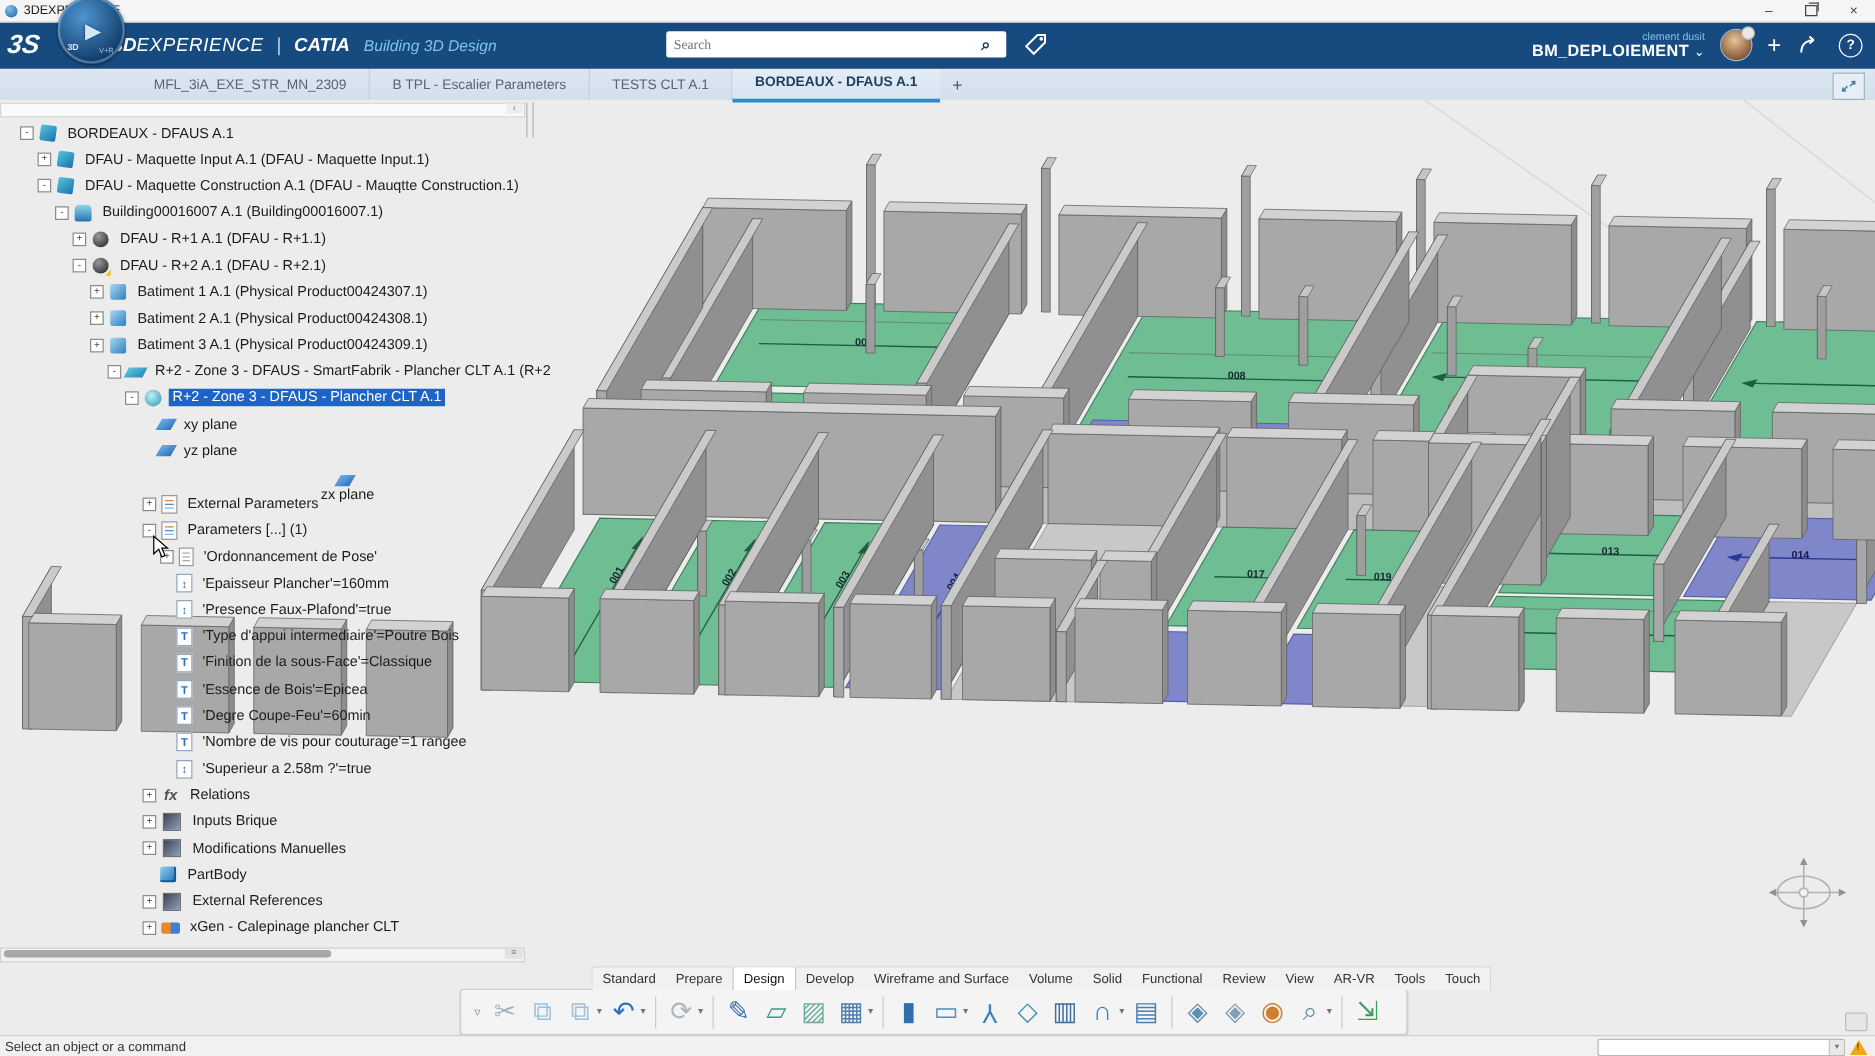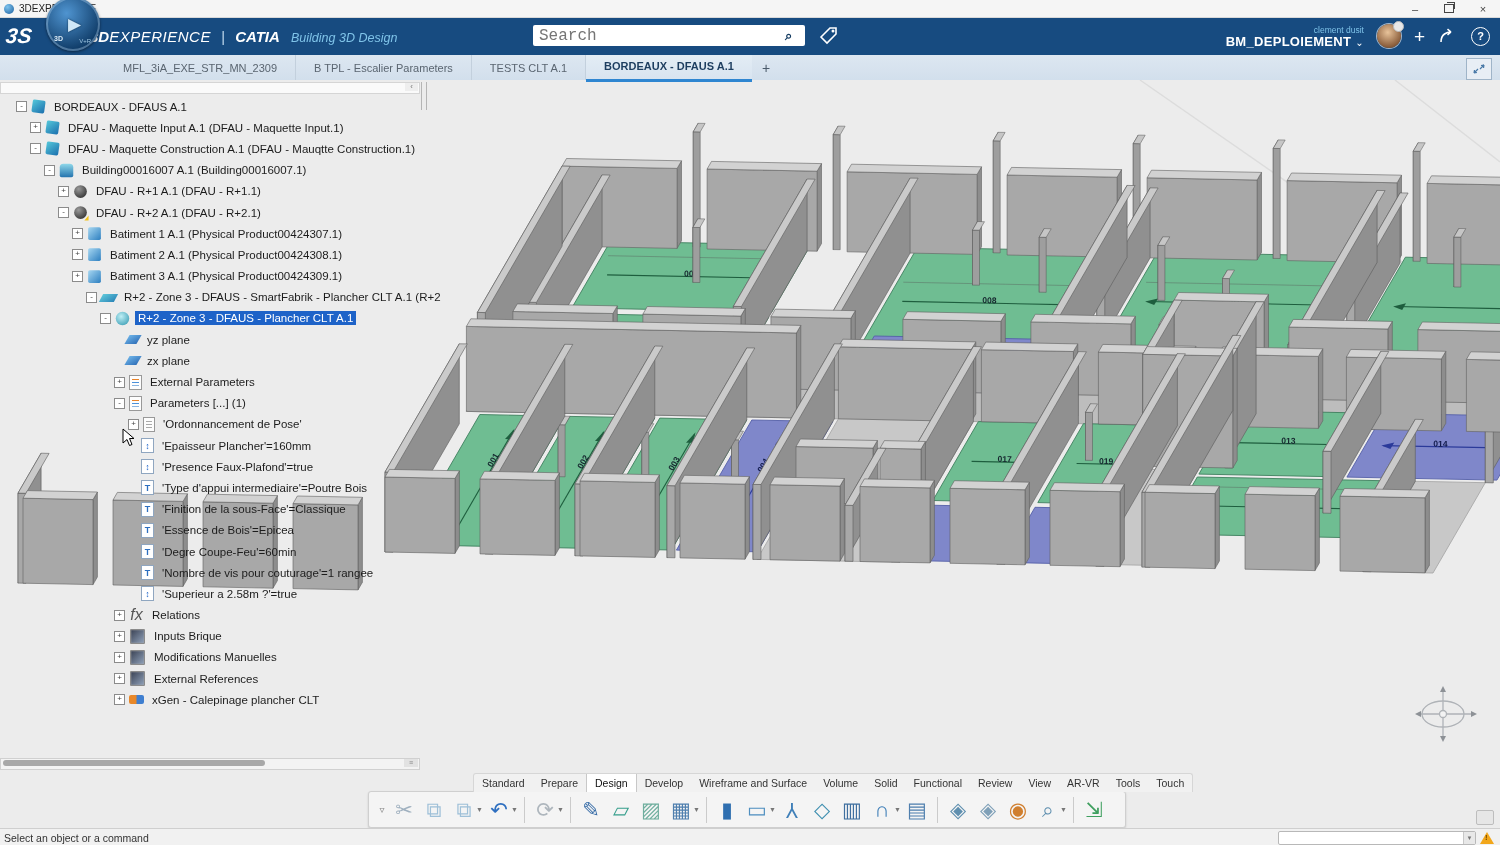--- a/index.html
+++ b/index.html
@@ -19,21 +19,21 @@
   #compass .play{color:#cfe7f7;font-size:17px;margin-left:3px;text-shadow:0 0 2px #06243f;}
   #compass .c3d{position:absolute;left:8px;bottom:9px;font-size:7px;color:#dceaf5;font-weight:bold;}
   #compass .cvr{position:absolute;right:9px;bottom:7px;font-size:6px;color:#9fc6e2;}
   #brand{margin-left:50px;color:#fff;font-size:15px;white-space:nowrap;font-style:italic;}
   #brand .b1{font-weight:bold;}
   #brand .b2{font-weight:normal;letter-spacing:.5px;}
   #brand .sep{margin:0 6px;color:#bcd6ea;}
   #brand .b3{font-weight:bold;}
   #brand .b4{color:#7fc3e8;font-size:12.5px;margin-left:7px;}
   #searchbox{position:absolute;left:533px;top:8px;width:272px;height:21px;background:#fff;border-radius:2px;display:flex;align-items:center;}
-  #searchbox input{border:none;outline:none;flex:1;font-size:16px;padding:0 6px;color:#333;font-family:Liberation Mono, monospace;background:transparent;}
+  #searchbox input{border:none;outline:none;flex:1;font-size:11px;padding:0 6px;color:#333;font-family:Liberation Serif, serif;background:transparent;}
   #searchbox .mag{width:20px;color:#123a60;font-weight:bold;font-size:13px;}
   #tagbtn{position:absolute;left:818px;top:7px;width:22px;height:22px;}
   #topright{position:absolute;right:10px;top:0;height:38px;display:flex;align-items:center;gap:13px;color:#fff;}
   #userblock{text-align:right;line-height:12px;cursor:pointer;}
   #userblock .u1{font-size:8.5px;color:#7fc3e8;}
   #userblock .u2{font-size:13px;font-weight:bold;letter-spacing:.3px;}
   #userblock .chev{font-size:10px;margin-left:4px;font-weight:normal;}
   #avatar{width:24px;height:24px;border-radius:50%;background:radial-gradient(circle at 45% 35%,#e8c39a,#8a5d3b 70%,#54402c);position:relative;box-shadow:0 0 0 1px rgba(255,255,255,.6);}
   #avatar .badge{position:absolute;right:-3px;top:-3px;width:9px;height:9px;border-radius:50%;background:#e8e8e8;border:1px solid #bbb;}
   .tb-ico{font-size:19px;color:#fff;cursor:pointer;line-height:1;}
@@ -64,21 +64,21 @@
   .ti-phys{background:linear-gradient(135deg,#a8d8f2,#2d7fc0);border-radius:2px;transform:scale(.85);}
   .ti-zone{background:linear-gradient(135deg,#5fc8da,#2b85b8);height:8px;transform:skewX(-28deg);margin-top:2px;}
   .ti-gear{background:radial-gradient(circle at 40% 35%,#bfeff5,#2a93ad);border-radius:50%;transform:scale(.9);}
   .ti-plane{background:linear-gradient(135deg,#6db3e8,#2f6fb8);width:12px;height:9px;transform:skewX(-30deg);}
   .ti-params{background:#fdfdfd;border:1px solid #999;width:11px;height:13px;}
   .ti-params::before{content:"";position:absolute;left:2px;right:2px;top:3px;height:1px;background:#e8832a;box-shadow:0 3px 0 #4a90d9,0 6px 0 #8ab4e0;}
   .ti-page{background:#fdfdfd;border:1px solid #999;width:10px;height:13px;}
   .ti-page::before{content:"";position:absolute;left:2px;right:2px;top:3px;height:1px;background:#aaa;box-shadow:0 3px 0 #aaa,0 6px 0 #aaa;}
   .ti-ud{background:#fff;border:1px solid #8fa6c0;color:#1b62c8;font-weight:bold;width:11px;height:13px;}
   .ti-T{background:#fff;border:1px solid #8fa6c0;color:#2d6fc0;font-weight:bold;width:11px;height:13px;}
-  .ti-fx{color:#555;font-style:italic;font-size:16px;font-weight:normal;}
+  .ti-fx{color:#555;font-style:italic;font-size:12px;font-weight:bold;}
   .ti-img{background:linear-gradient(135deg,#3c4456,#8fa0b8);border:1px solid #666;transform:scale(.85);}
   .ti-partbody{background:linear-gradient(135deg,#8fd0f0,#1f6fb0);border-radius:2px;transform:scale(.85);box-shadow:inset -2px -2px 0 #155a90;}
   .ti-xgen{background:linear-gradient(90deg,#e8882a 48%,#3f7fd0 52%);height:9px;border-radius:2px;}
   .tlabel{padding:1px 3px;}
   .trow.selected .tlabel{background:#1e63c8;color:#fff;}
   #tree-scroll-bottom{position:absolute;left:0;top:758px;width:418px;height:10px;background:#f3f3f3;border:1px solid #d0d0d0;z-index:10;}
   #tree-scroll-bottom .thumb{position:absolute;left:2px;top:1px;width:262px;height:6px;background:#a8a8a8;border-radius:3px;}
   #tree-scroll-bottom .grip{position:absolute;right:1px;top:0;width:14px;height:8px;background:#e2e2e2;color:#888;font-size:7px;line-height:8px;text-align:center;}
   
   #ribbontabs{position:absolute;left:473px;top:773px;height:18px;z-index:15;display:flex;background:#f1f1f1;border:1px solid #d6d6d6;border-bottom:none;border-radius:3px 3px 0 0;align-items:stretch;}
@@ -577,23 +577,28 @@
         <span class="tlabel">R+2 - Zone 3 - DFAUS - SmartFabrik - Plancher CLT A.1 (R+2</span>
       </div>
       <div class="trow selected" style="padding-left: 88px;">
         <span class="texp">-</span>
         <span class="ti ti-gear"></span>
         <span class="tlabel">R+2 - Zone 3 - DFAUS - Plancher CLT A.1</span>
       </div>
       <div class="trow" style="padding-left: 102px;">
         <span class="texp none"></span>
         <span class="ti ti-plane"></span>
+        <span class="tlabel">xy plane</span>
+      </div>
+      <div class="trow" style="padding-left: 102px;">
+        <span class="texp none"></span>
+        <span class="ti ti-plane"></span>
         <span class="tlabel">yz plane</span>
       </div>
-      <div class="trow" style="padding-left: 102px;">
+      <div class="trow" style="padding-left: 102px; flex-direction: column;">
         <span class="texp none"></span>
         <span class="ti ti-plane"></span>
         <span class="tlabel">zx plane</span>
       </div>
       <div class="trow" style="padding-left: 102px;">
         <span class="texp">+</span>
         <span class="ti ti-params"></span>
         <span class="tlabel">External Parameters</span>
       </div>
       <div class="trow" style="padding-left: 102px;">
@@ -653,20 +658,25 @@
       </div>
       <div class="trow" style="padding-left: 102px;">
         <span class="texp">+</span>
         <span class="ti ti-img"></span>
         <span class="tlabel">Inputs Brique</span>
       </div>
       <div class="trow" style="padding-left: 102px;">
         <span class="texp">+</span>
         <span class="ti ti-img"></span>
         <span class="tlabel">Modifications Manuelles</span>
+      </div>
+      <div class="trow" style="padding-left: 102px;">
+        <span class="texp none"></span>
+        <span class="ti ti-partbody"></span>
+        <span class="tlabel">PartBody</span>
       </div>
       <div class="trow" style="padding-left: 102px;">
         <span class="texp">+</span>
         <span class="ti ti-img"></span>
         <span class="tlabel">External References</span>
       </div>
       <div class="trow" style="padding-left: 102px;">
         <span class="texp">+</span>
         <span class="ti ti-xgen"></span>
         <span class="tlabel">xGen - Calepinage plancher CLT</span>

